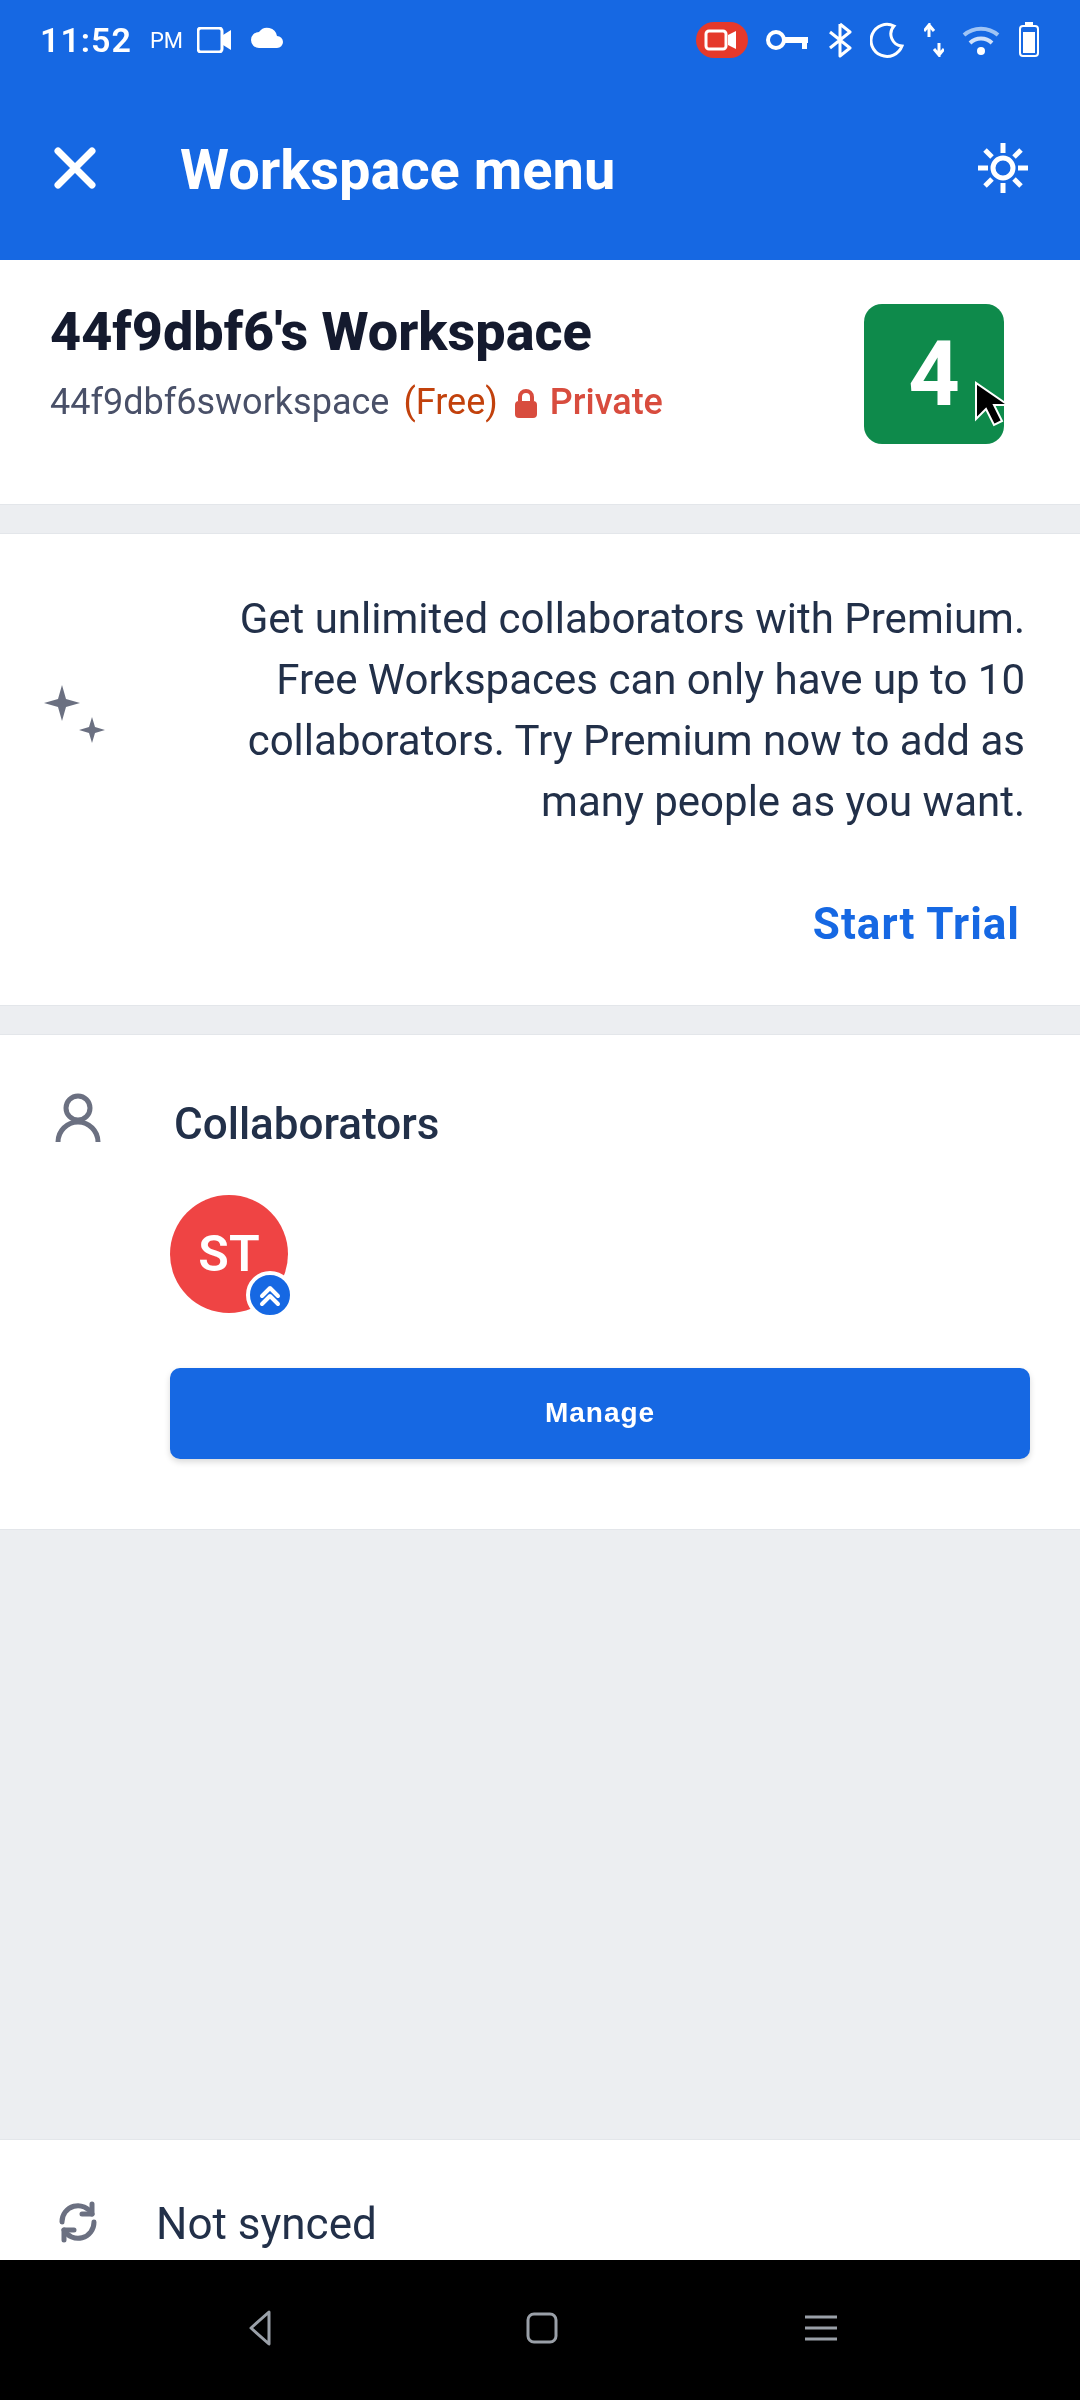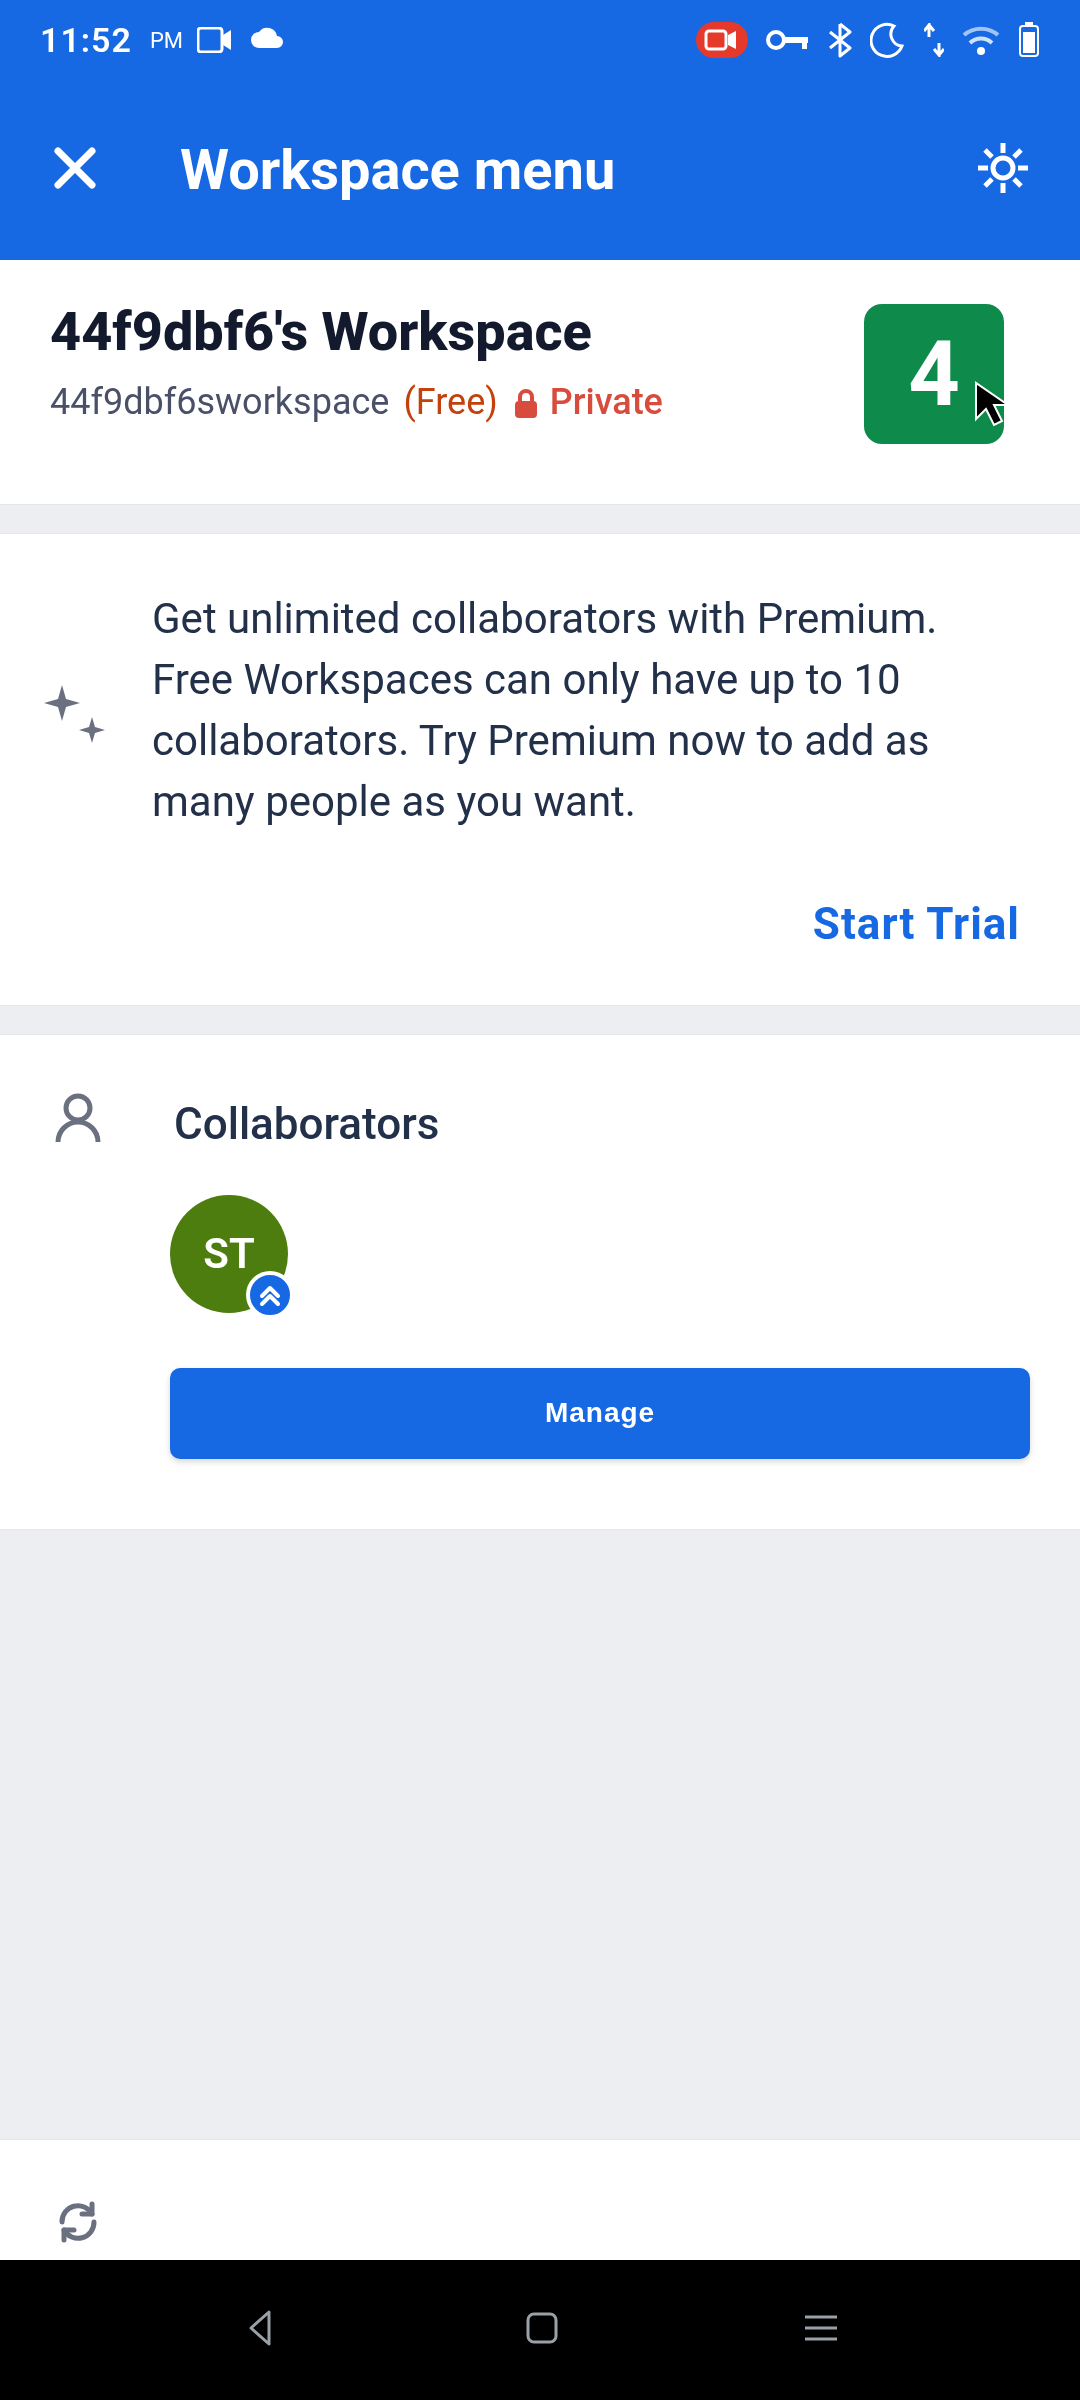--- a/index.html
+++ b/index.html
@@ -66,21 +66,21 @@
   .divider-gap { height: 30px; background: #eceef1; border-top: 1px solid #e3e6ea; border-bottom: 1px solid #e3e6ea; }
 
   
   .promo {
     background: #fff;
     padding: 55px 55px 55px 40px;
     display: flex;
     gap: 42px;
   }
   .promo-icon { width: 70px; display: flex; align-items: flex-start; justify-content: center; padding-top: 90px; color: #6b7081; }
-  .promo-text { flex: 1; color: #223049; font-size: 42px; line-height: 1.45; }
+  .promo-text { flex: 1; color: #223049; font-size: 42px; line-height: 1.45; text-align: right; }
   .promo-action {
     text-align: right;
     padding: 10px 60px 55px 0;
     background: #fff;
   }
   .promo-link {
     color: #1668e3;
     font-size: 44px;
     font-weight: 700;
     letter-spacing: 1px;
@@ -90,23 +90,23 @@
   .collab {
     background: #fff;
     padding: 55px 50px 70px 50px;
   }
   .collab-head { display: flex; align-items: flex-end; gap: 68px; }
   .collab-head svg { color: #6b7081; }
   .collab-title { font-size: 44px; color: #223049; font-weight: 500; }
   .collab-avatars { margin-top: 45px; padding-left: 120px; display: flex; }
   .avatar {
     width: 118px; height: 118px; border-radius: 50%;
-    background: #4d7c0f; color: #fff;
+    background: #ef4444; color: #fff;
     display: flex; align-items: center; justify-content: center;
-    font-size: 42px; font-weight: 600;
+    font-size: 50px; font-weight: 600;
     position: relative;
   }
   .avatar-chev {
     position: absolute;
     right: -6px; bottom: -6px;
     width: 48px; height: 48px;
     background: #1668e3;
     border: 4px solid #fff;
     border-radius: 50%;
     display: flex; align-items: center; justify-content: center;
@@ -318,20 +318,21 @@
 
 <div class="sync-row">
   <span>
     <svg width="56" height="56" viewBox="0 0 56 56">
         <path d="M12 28 A16 16 0 0 1 42 20" fill="none" stroke="#6b7081" stroke-width="5" stroke-linecap="round"></path>
         <path d="M44 28 A16 16 0 0 1 14 36" fill="none" stroke="#6b7081" stroke-width="5" stroke-linecap="round"></path>
         <path d="M42 10 L42 20 L32 20" fill="none" stroke="#6b7081" stroke-width="5" stroke-linecap="round" stroke-linejoin="round"></path>
         <path d="M14 46 L14 36 L24 36" fill="none" stroke="#6b7081" stroke-width="5" stroke-linecap="round" stroke-linejoin="round"></path>
       </svg>
   </span>
+  <span class="sync-text">Not synced</span>
 </div>
 
 <div class="nav-bar">
   <span>
     <svg width="44" height="44" viewBox="0 0 44 44">
         <path d="M30 6 L12 22 L30 38 Z" fill="none" stroke="#9aa0a8" stroke-width="3" stroke-linejoin="round"></path>
       </svg>
   </span>
   <span>
     <svg width="40" height="40" viewBox="0 0 40 40">

